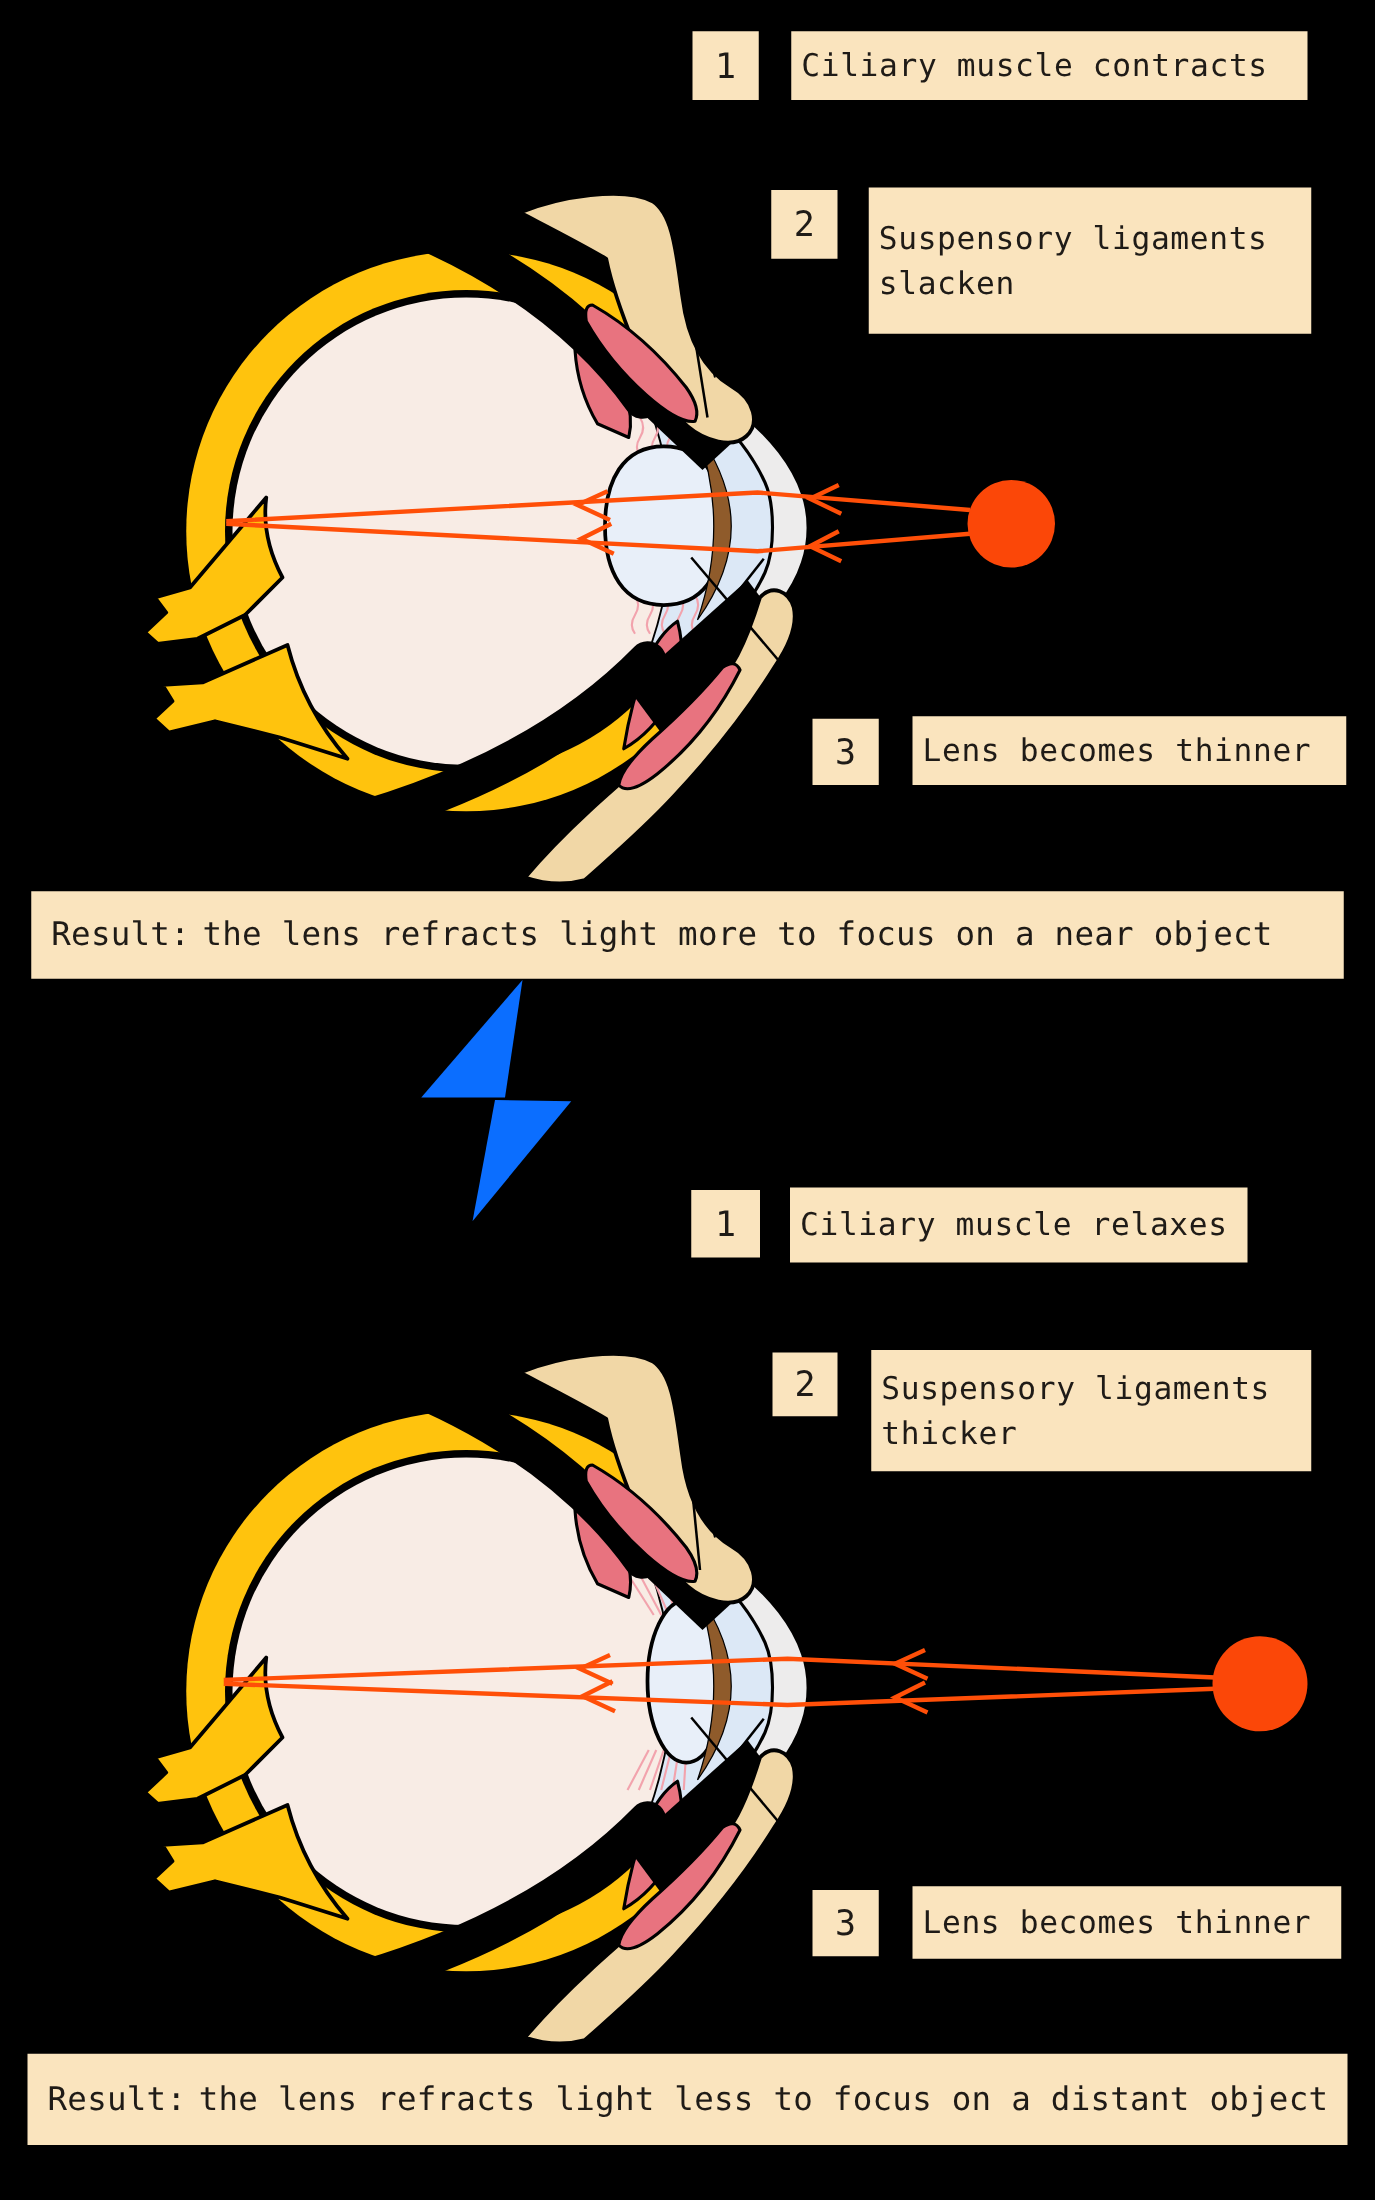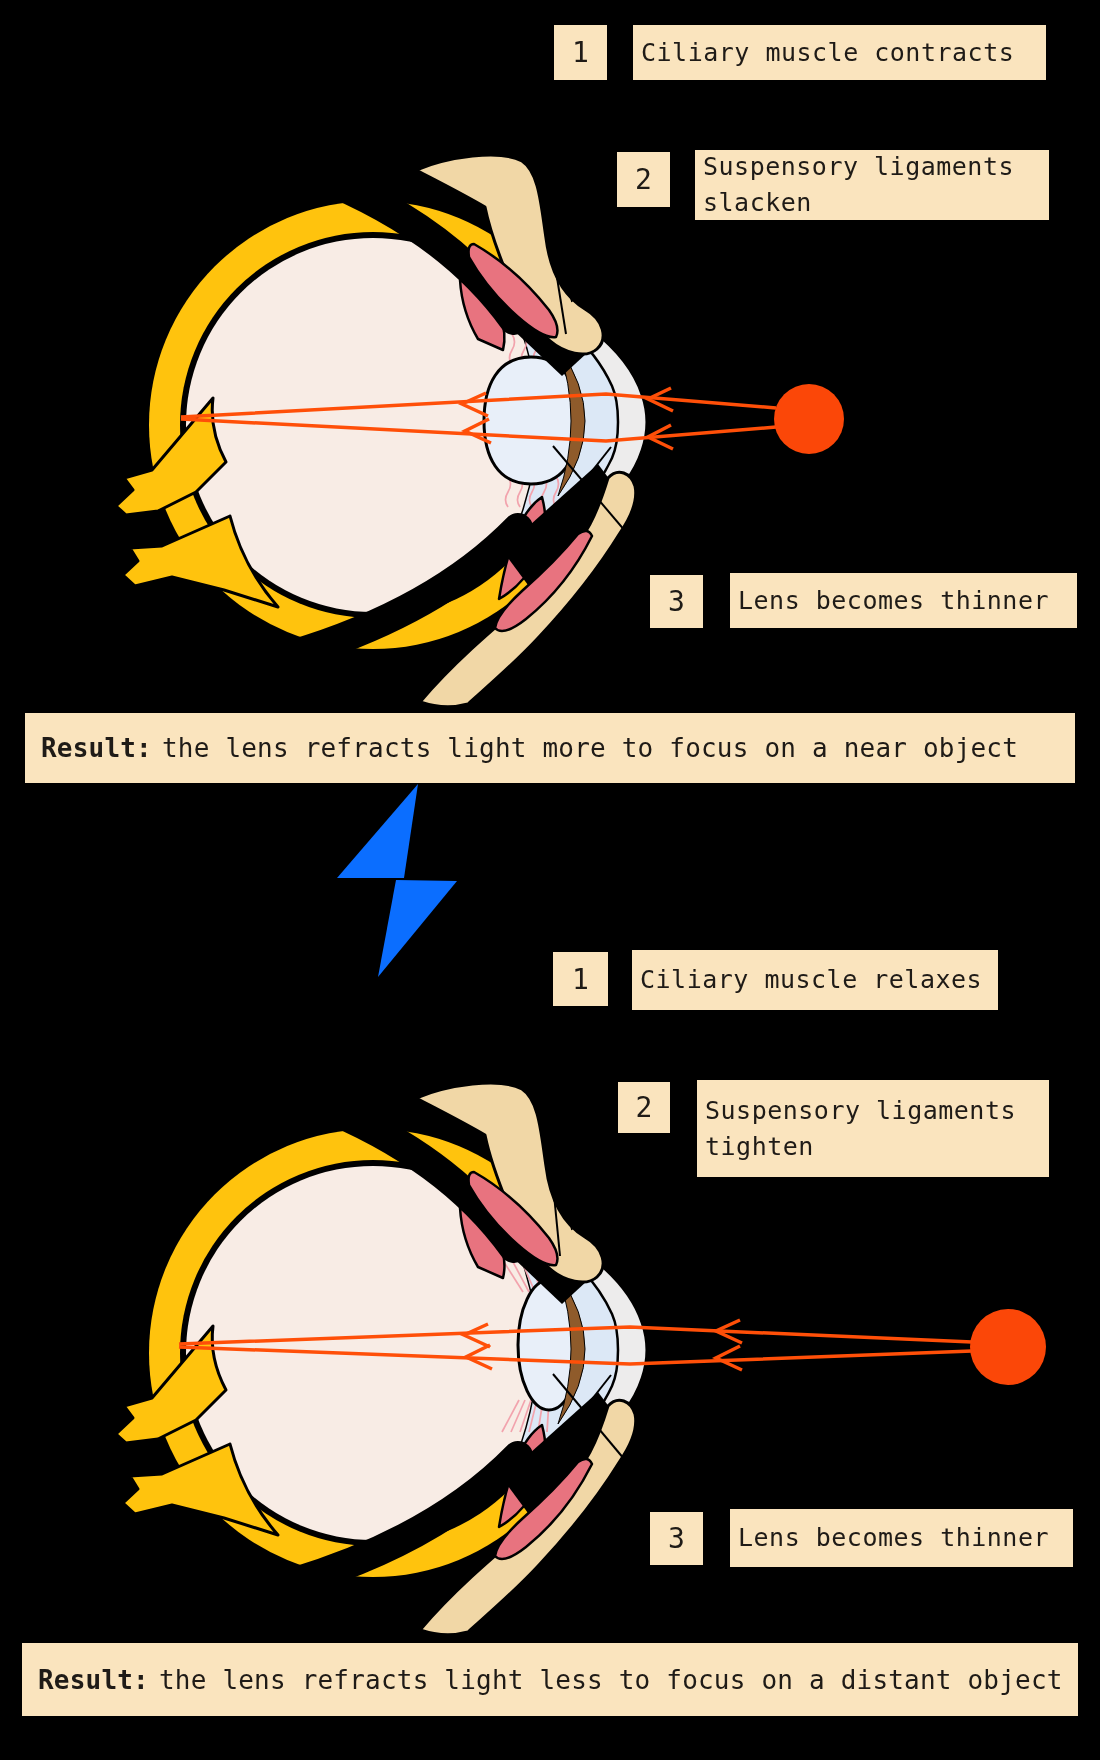--- a/index.html
+++ b/index.html
@@ -10,21 +10,21 @@
   }
   html,body{margin:0;padding:0;}
   body{width:1100px;height:1760px;background:#000;position:relative;overflow:hidden;
        font-family:"DejaVu Sans Mono","Liberation Mono",monospace;}
   svg.diagram{position:absolute;left:0;top:0;}
   .box{position:absolute;background:var(--label-bg);color:var(--text);display:flex;
        align-items:center;box-sizing:border-box;}
   .num{justify-content:center;font-size:28px;}
   .step{font-size:25px;padding-left:8px;padding-right:8px;line-height:1.44;letter-spacing:.5px;}
   .result{font-size:26px;padding-left:16px;letter-spacing:.2px;}
-  .result .pfx{font-weight:bold;margin-right:10px;}
+  .result .pfx{font-weight:normal;margin-right:10px;}
   
   .fy{fill:var(--sclera-yellow);}
   .fi{fill:var(--interior);}
   .nerve{fill:var(--sclera-yellow);stroke:#000;stroke-width:3;stroke-linejoin:round;}
   .aq{fill:var(--aqueous-blue);stroke:#000;stroke-width:1.5;}
   .co{fill:var(--cornea);stroke:#000;stroke-width:2.5;}
   .ir{fill:var(--iris-brown);stroke:#000;stroke-width:1;}
   .pk,.pk2{fill:var(--muscle-pink);stroke:#000;stroke-width:2.5;stroke-linejoin:round;}
   .bn{fill:var(--bone-tan);stroke:#000;stroke-width:3;stroke-linejoin:round;}
   .bline{fill:none;stroke:#000;stroke-width:1.6;}
@@ -136,35 +136,35 @@
       <path class="ray" d="M 490,1345 L 466,1357 L 492,1369"></path>
     </g>
     <circle class="dot" cx="1008" cy="1347" r="38"></circle>
   </g>
 </svg>
 
 <div class="box num" style="left:554px;top:25px;width:53px;height:55px">1</div>
 <div class="box step" style="left:633px;top:25px;width:413px;height:55px">Ciliary muscle contracts</div>
 
 <div class="box num" style="left:617px;top:152px;width:53px;height:55px">2</div>
-<div class="box step" style="left:695px;top:150px;width:354px;height:70px">Suspensory ligaments slacken</div>
+<div class="box step" style="left:695px;top:150px;width:354px;height:117px">Suspensory ligaments slacken</div>
 
 <div class="box num" style="left:650px;top:575px;width:53px;height:53px">3</div>
 <div class="box step" style="left:730px;top:573px;width:347px;height:55px">Lens becomes thinner</div>
 
 <div class="box result" style="left:25px;top:713px;width:1050px;height:70px">
   <span class="pfx">Result:</span>
   <span>the lens refracts light more to focus on a near object</span>
 </div>
 
 <div class="box num" style="left:553px;top:952px;width:55px;height:54px">1</div>
 <div class="box step" style="left:632px;top:950px;width:366px;height:60px">Ciliary muscle relaxes</div>
 
 <div class="box num" style="left:618px;top:1082px;width:52px;height:51px">2</div>
-<div class="box step" style="left:697px;top:1080px;width:352px;height:97px">Suspensory ligaments tighten</div>
+<div class="box step" style="left:697px;top:1080px;width:352px;height:97px">Suspensory ligaments thicker</div>
 
 <div class="box num" style="left:650px;top:1512px;width:53px;height:53px">3</div>
 <div class="box step" style="left:730px;top:1509px;width:343px;height:58px">Lens becomes thinner</div>
 
 <div class="box result" style="left:22px;top:1643px;width:1056px;height:73px">
   <span class="pfx">Result:</span>
   <span>the lens refracts light less to focus on a distant object</span>
 </div>
 
 </body></html>

